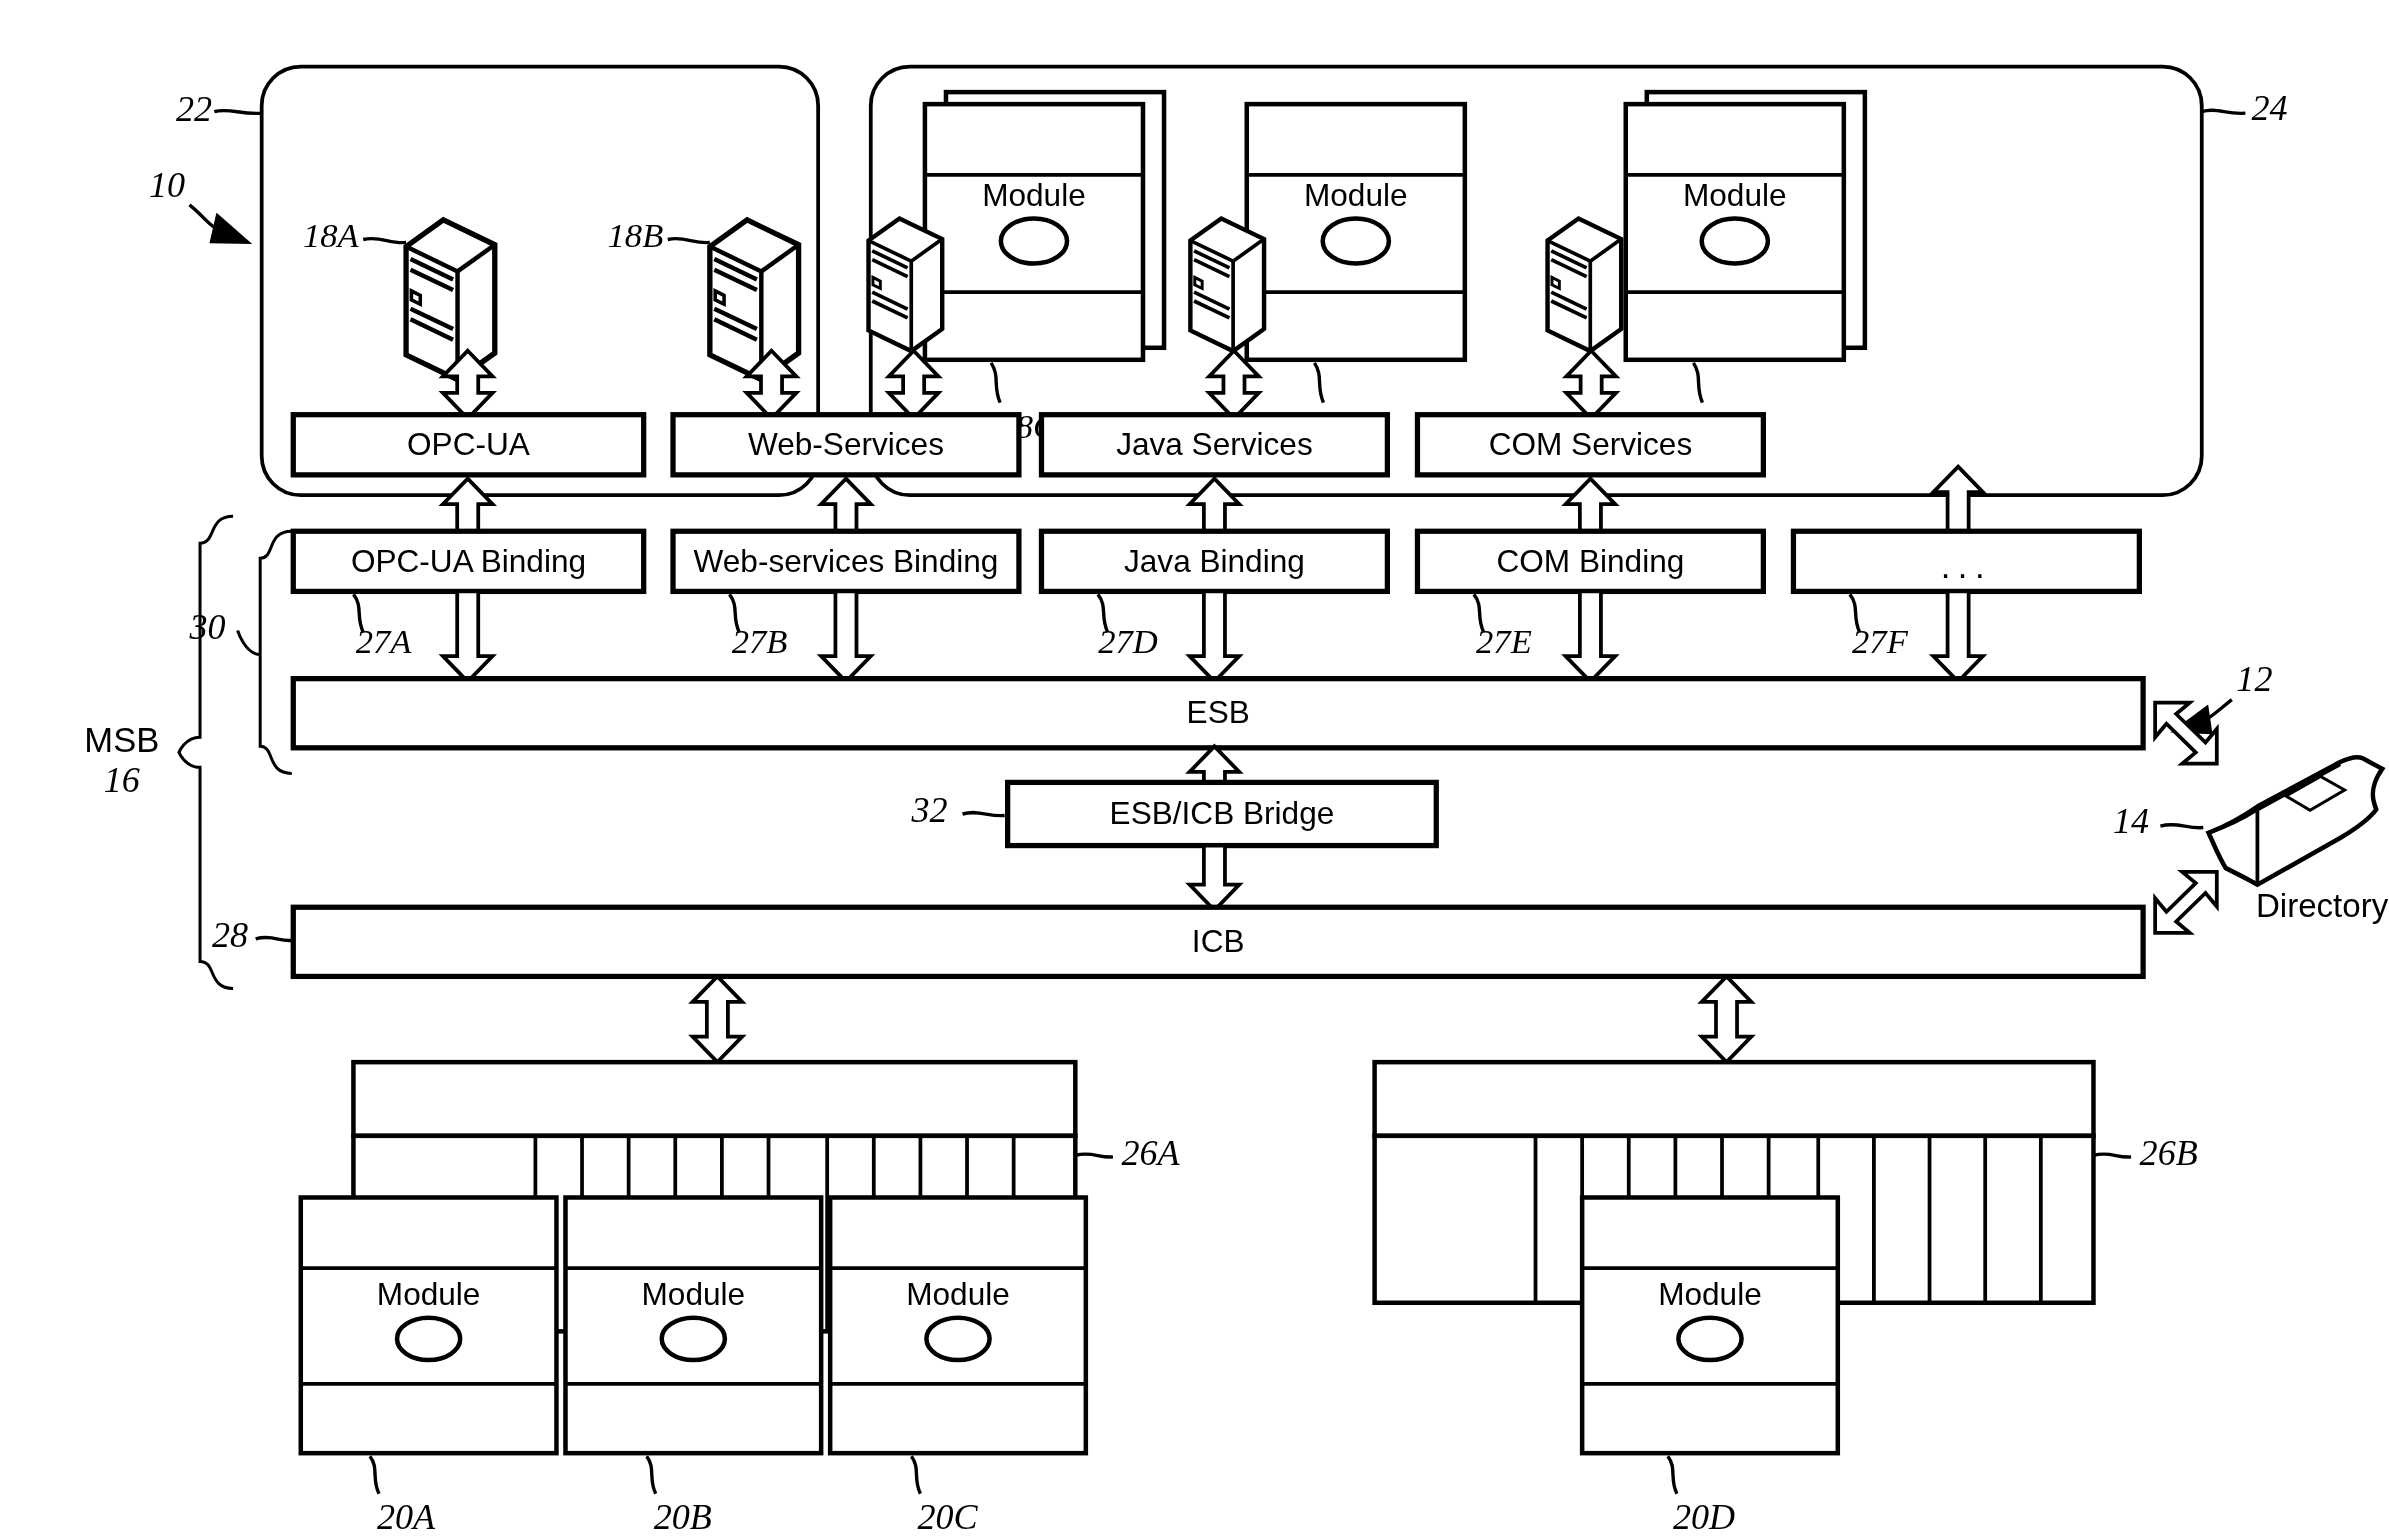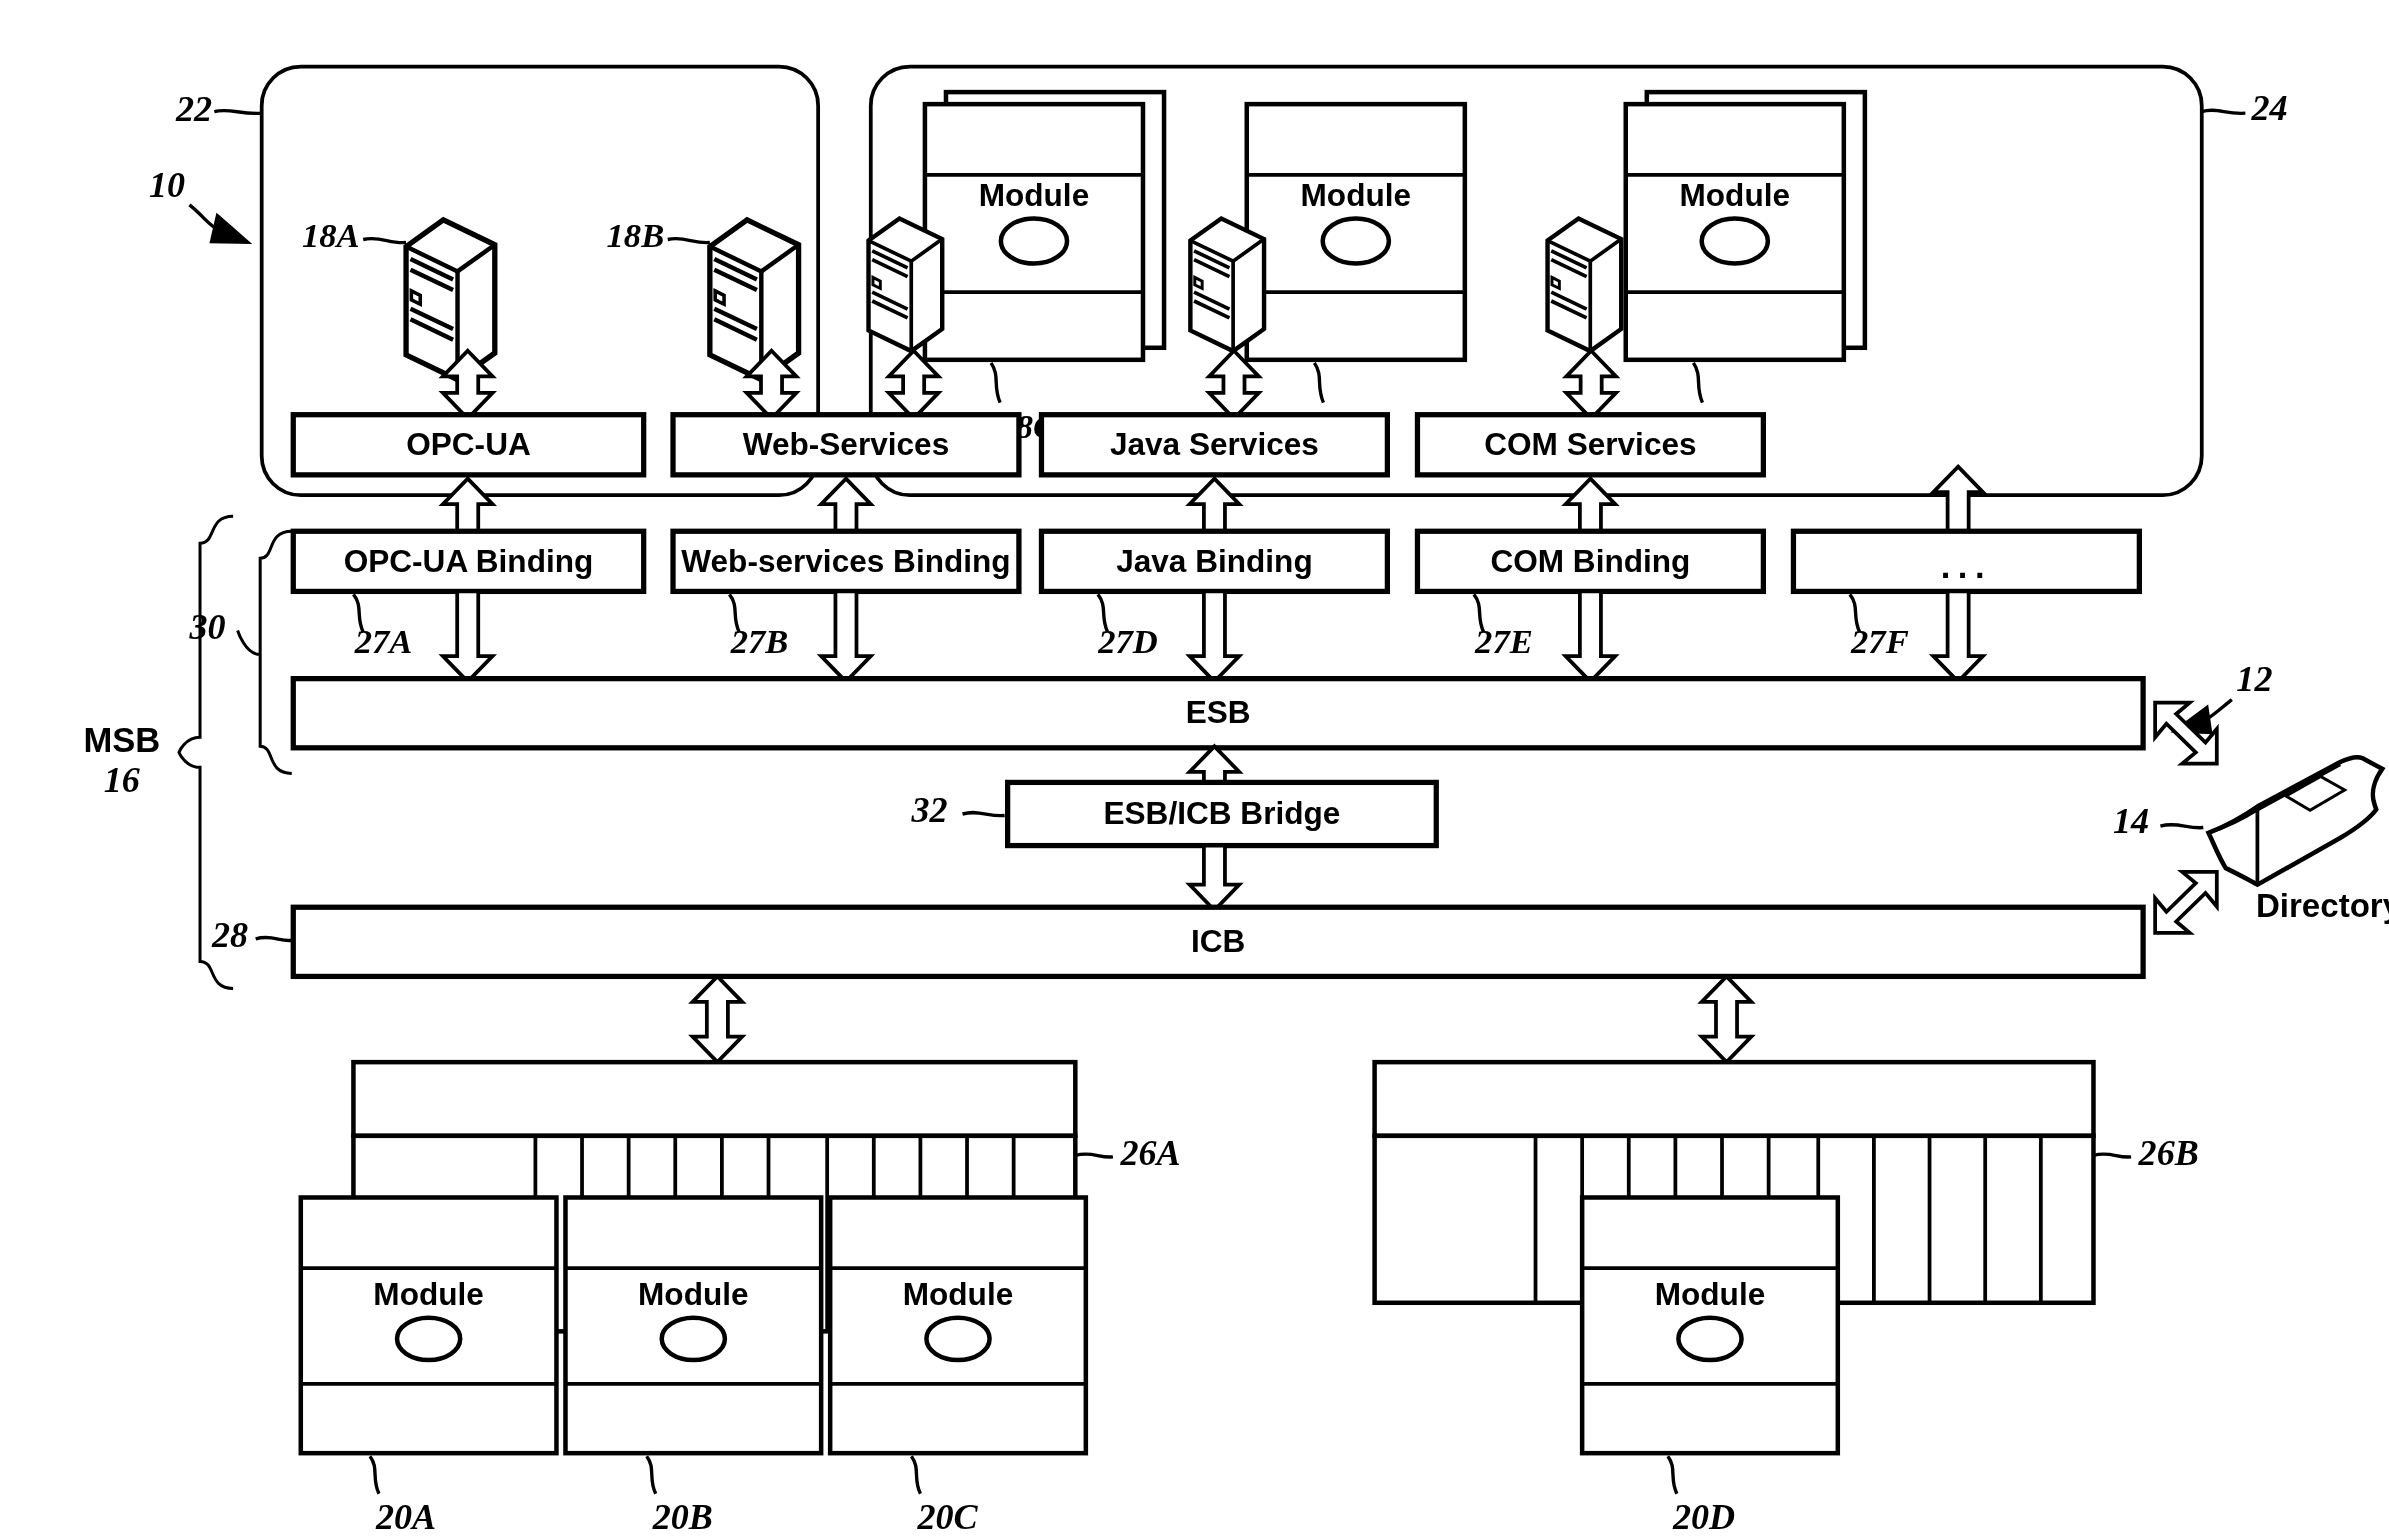--- a/index.html
+++ b/index.html
@@ -6,21 +6,20 @@
     margin: 0;
     padding: 0;
     background: #ffffff;
   }
   #stage {
     position: relative;
     width: 2389px;
     height: 1537px;
     background: #ffffff;
     font-family: "Liberation Sans", sans-serif;
-    font-weight: bold;
   }
   svg { display: block; }
   .ln   { fill: none; stroke: #000; stroke-width: 5; }
   .ln-thin { fill: none; stroke: #000; stroke-width: 4; }
   .ln-lead { fill: none; stroke: #000; stroke-width: 4.5; }
   .boxfill { fill: #ffffff; stroke: #000; stroke-width: 6; }
   .barfill { fill: #ffffff; stroke: #000; stroke-width: 7; }
   .arrowshape { fill: #ffffff; stroke: #000; stroke-width: 5; stroke-linejoin: miter; }
   .solidarrow { fill: #000; stroke: #000; stroke-width: 4; }
   .lbl {

